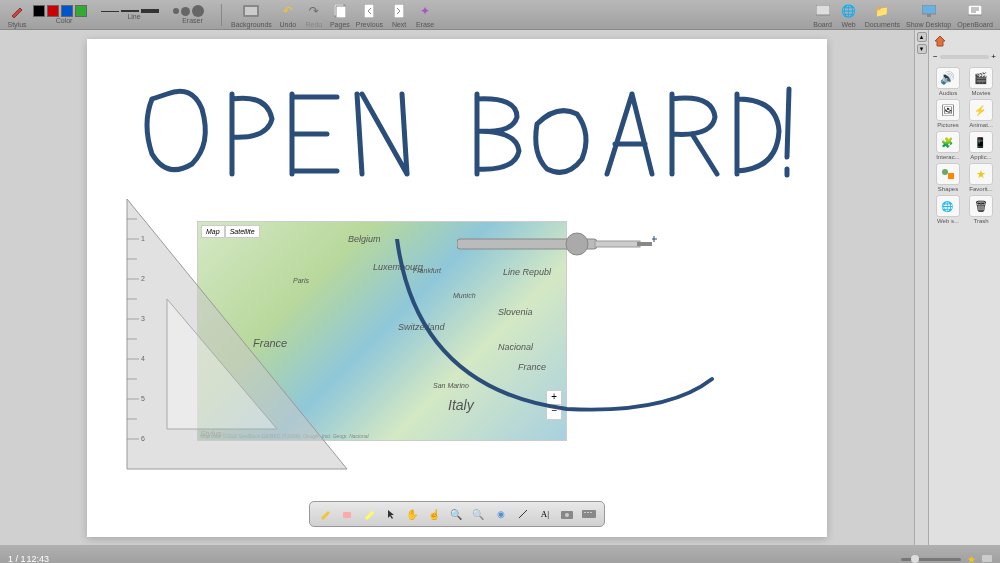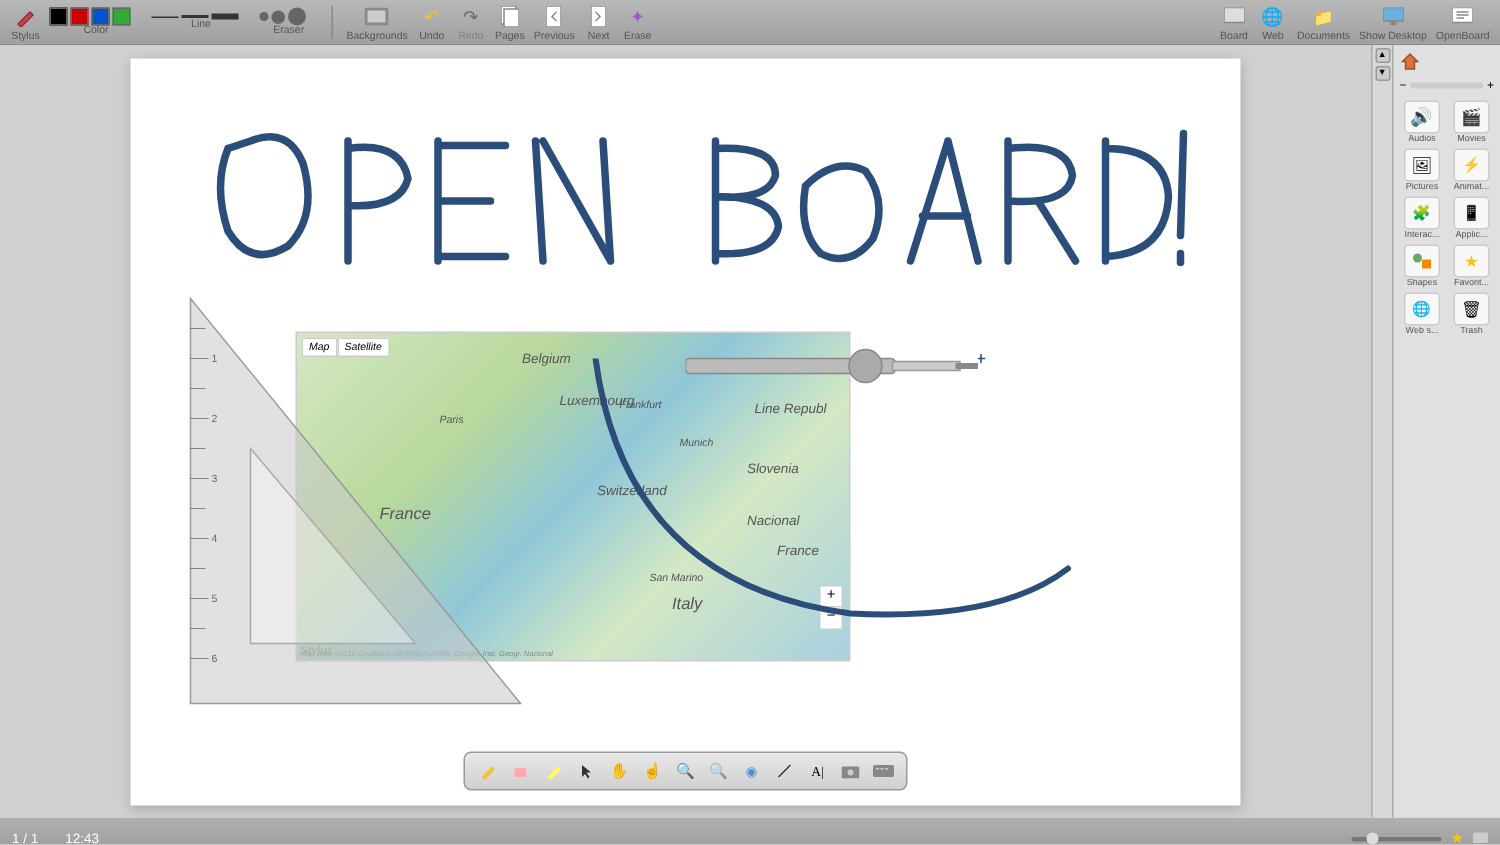--- a/index.html
+++ b/index.html
@@ -211,21 +211,21 @@
         <div class="map-controls">
           <div class="map-ctrl-btn">Map</div>
           <div class="map-ctrl-btn">Satellite</div>
         </div>
         <div class="map-label" style="top:12px;left:150px">Belgium</div>
         <div class="map-label" style="top:40px;left:175px">Luxembourg</div>
         <div class="map-label" style="top:115px;left:55px;font-size:11px">France</div>
         <div class="map-label" style="top:100px;left:200px">Switzerland</div>
         <div class="map-label" style="top:85px;left:300px">Slovenia</div>
         <div class="map-label" style="top:45px;left:305px">Line Republ</div>
-        <div class="map-label" style="top:175px;left:250px;font-size:11px">Italy</div>
+        <div class="map-label" style="top:175px;left:250px;font-size:14px">Italy</div>
         <div class="map-label" style="top:120px;left:300px">Nacional</div>
         <div class="map-label" style="top:140px;left:320px">France</div>
         <div class="map-label" style="top:160px;left:235px;font-size:7px">San Marino</div>
         <div class="map-label" style="top:55px;left:95px;font-size:7px">Paris</div>
         <div class="map-label" style="top:70px;left:255px;font-size:7px">Munich</div>
         <div class="map-label" style="top:45px;left:215px;font-size:7px">Frankfurt</div>
         <div style="position:absolute;right:4px;bottom:20px;display:flex;flex-direction:column;background:#fff;border:1px solid #ccc">
           <div style="width:14px;height:14px;text-align:center;font-size:10px;border-bottom:1px solid #ccc">+</div>
           <div style="width:14px;height:14px;text-align:center;font-size:10px">−</div>
         </div>
@@ -412,21 +412,21 @@
             <span style="font-size:11px">🗑</span>
           </div>
           <div class="rp-label">Trash</div>
         </div>
     </div>
   </div>
 </div>
 
 <div class="status-bar">
   <span>1 / 1</span>
-  <span style="margin-left:18px">12:43</span>
+  <span style="margin-left:1px">12:43</span>
   <div class="status-right">
     <div class="zoom-slider">
         <div class="zoom-handle"></div>
       </div>
     <span class="star-icon">★</span>
     <svg width="10" height="10">
         <rect width="10" height="7" y="1" fill="#ccc" rx="1"></rect>
       </svg>
   </div>
 </div>

